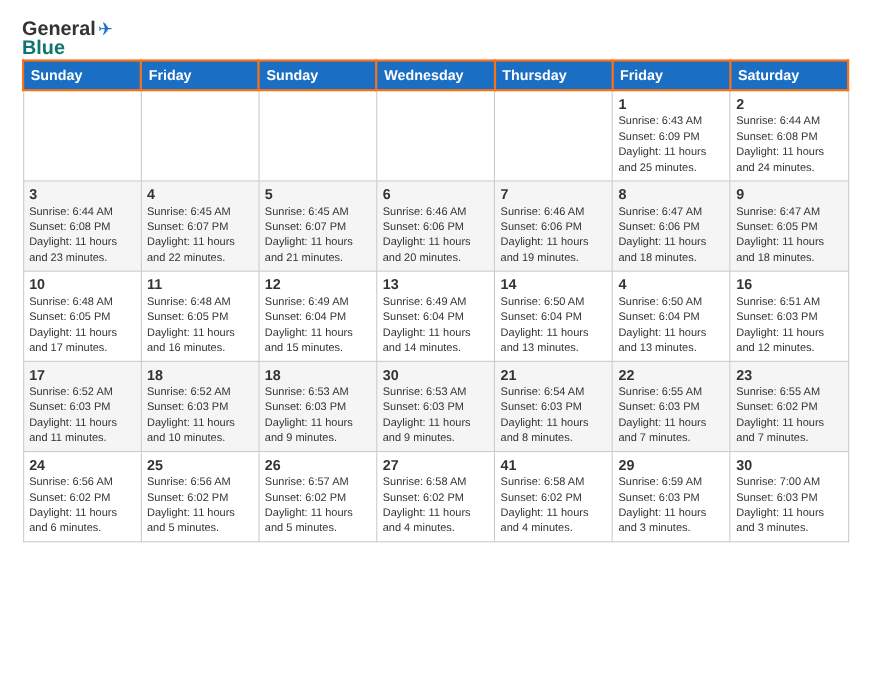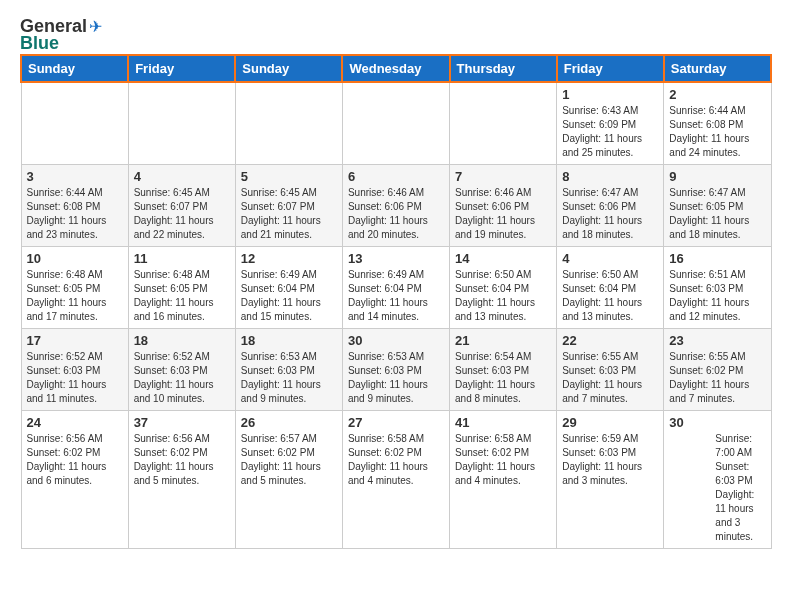--- a/index.html
+++ b/index.html
@@ -204,21 +204,21 @@
           </td>
         </tr>
         <tr>
           <td>
             <span class="day-num">24</span>
             <div class="day-info" style="white-space: pre-line;">Sunrise: 6:56 AM
 Sunset: 6:02 PM
 Daylight: 11 hours and 6 minutes.</div>
           </td>
           <td>
-            <span class="day-num">37</span>
+            <span class="day-num">25</span>
             <div class="day-info" style="white-space: pre-line;">Sunrise: 6:56 AM
 Sunset: 6:02 PM
 Daylight: 11 hours and 5 minutes.</div>
           </td>
           <td>
             <span class="day-num">26</span>
             <div class="day-info" style="white-space: pre-line;">Sunrise: 6:57 AM
 Sunset: 6:02 PM
 Daylight: 11 hours and 5 minutes.</div>
           </td>
@@ -235,20 +235,20 @@
 Daylight: 11 hours and 4 minutes.</div>
           </td>
           <td>
             <span class="day-num">29</span>
             <div class="day-info" style="white-space: pre-line;">Sunrise: 6:59 AM
 Sunset: 6:03 PM
 Daylight: 11 hours and 3 minutes.</div>
           </td>
           <td>
             <span class="day-num">30</span>
-            <div class="day-info" style="white-space: pre-line; margin-left: 46px;">Sunrise: 7:00 AM
+            <div class="day-info" style="white-space: pre-line;">Sunrise: 7:00 AM
 Sunset: 6:03 PM
 Daylight: 11 hours and 3 minutes.</div>
           </td>
         </tr>
       </tbody>
   </table>
 </div>
 
 </body></html>

